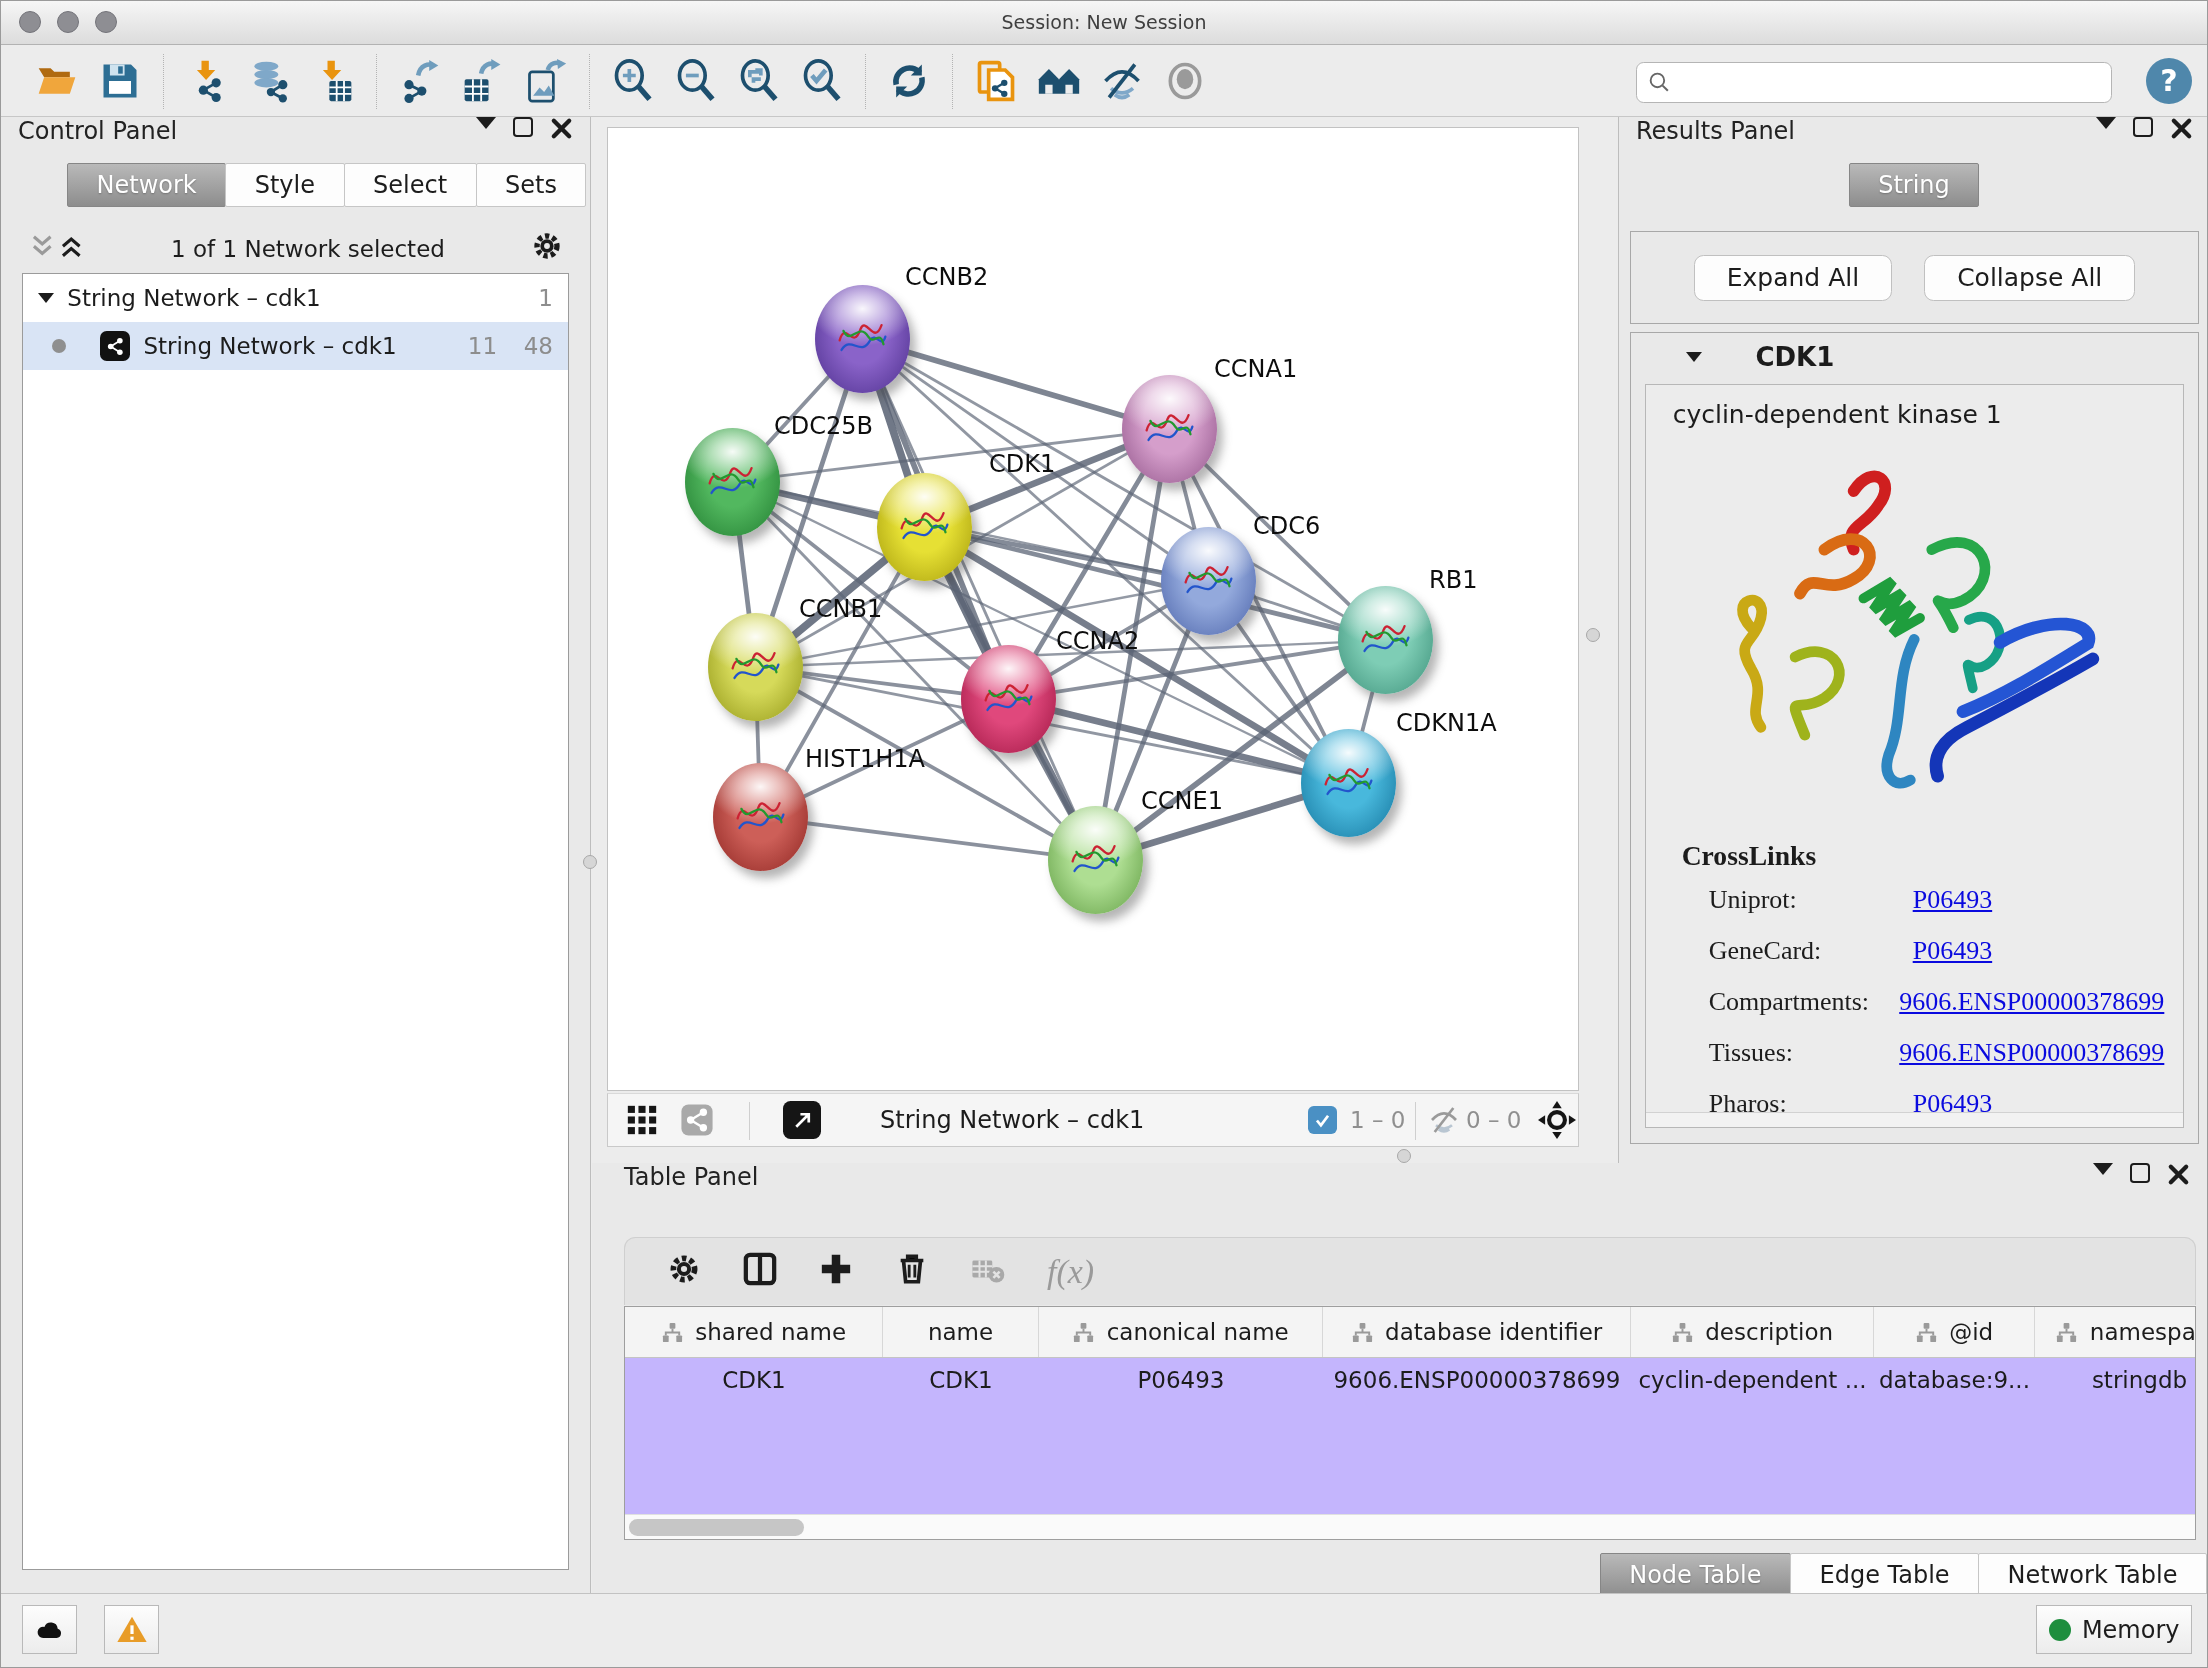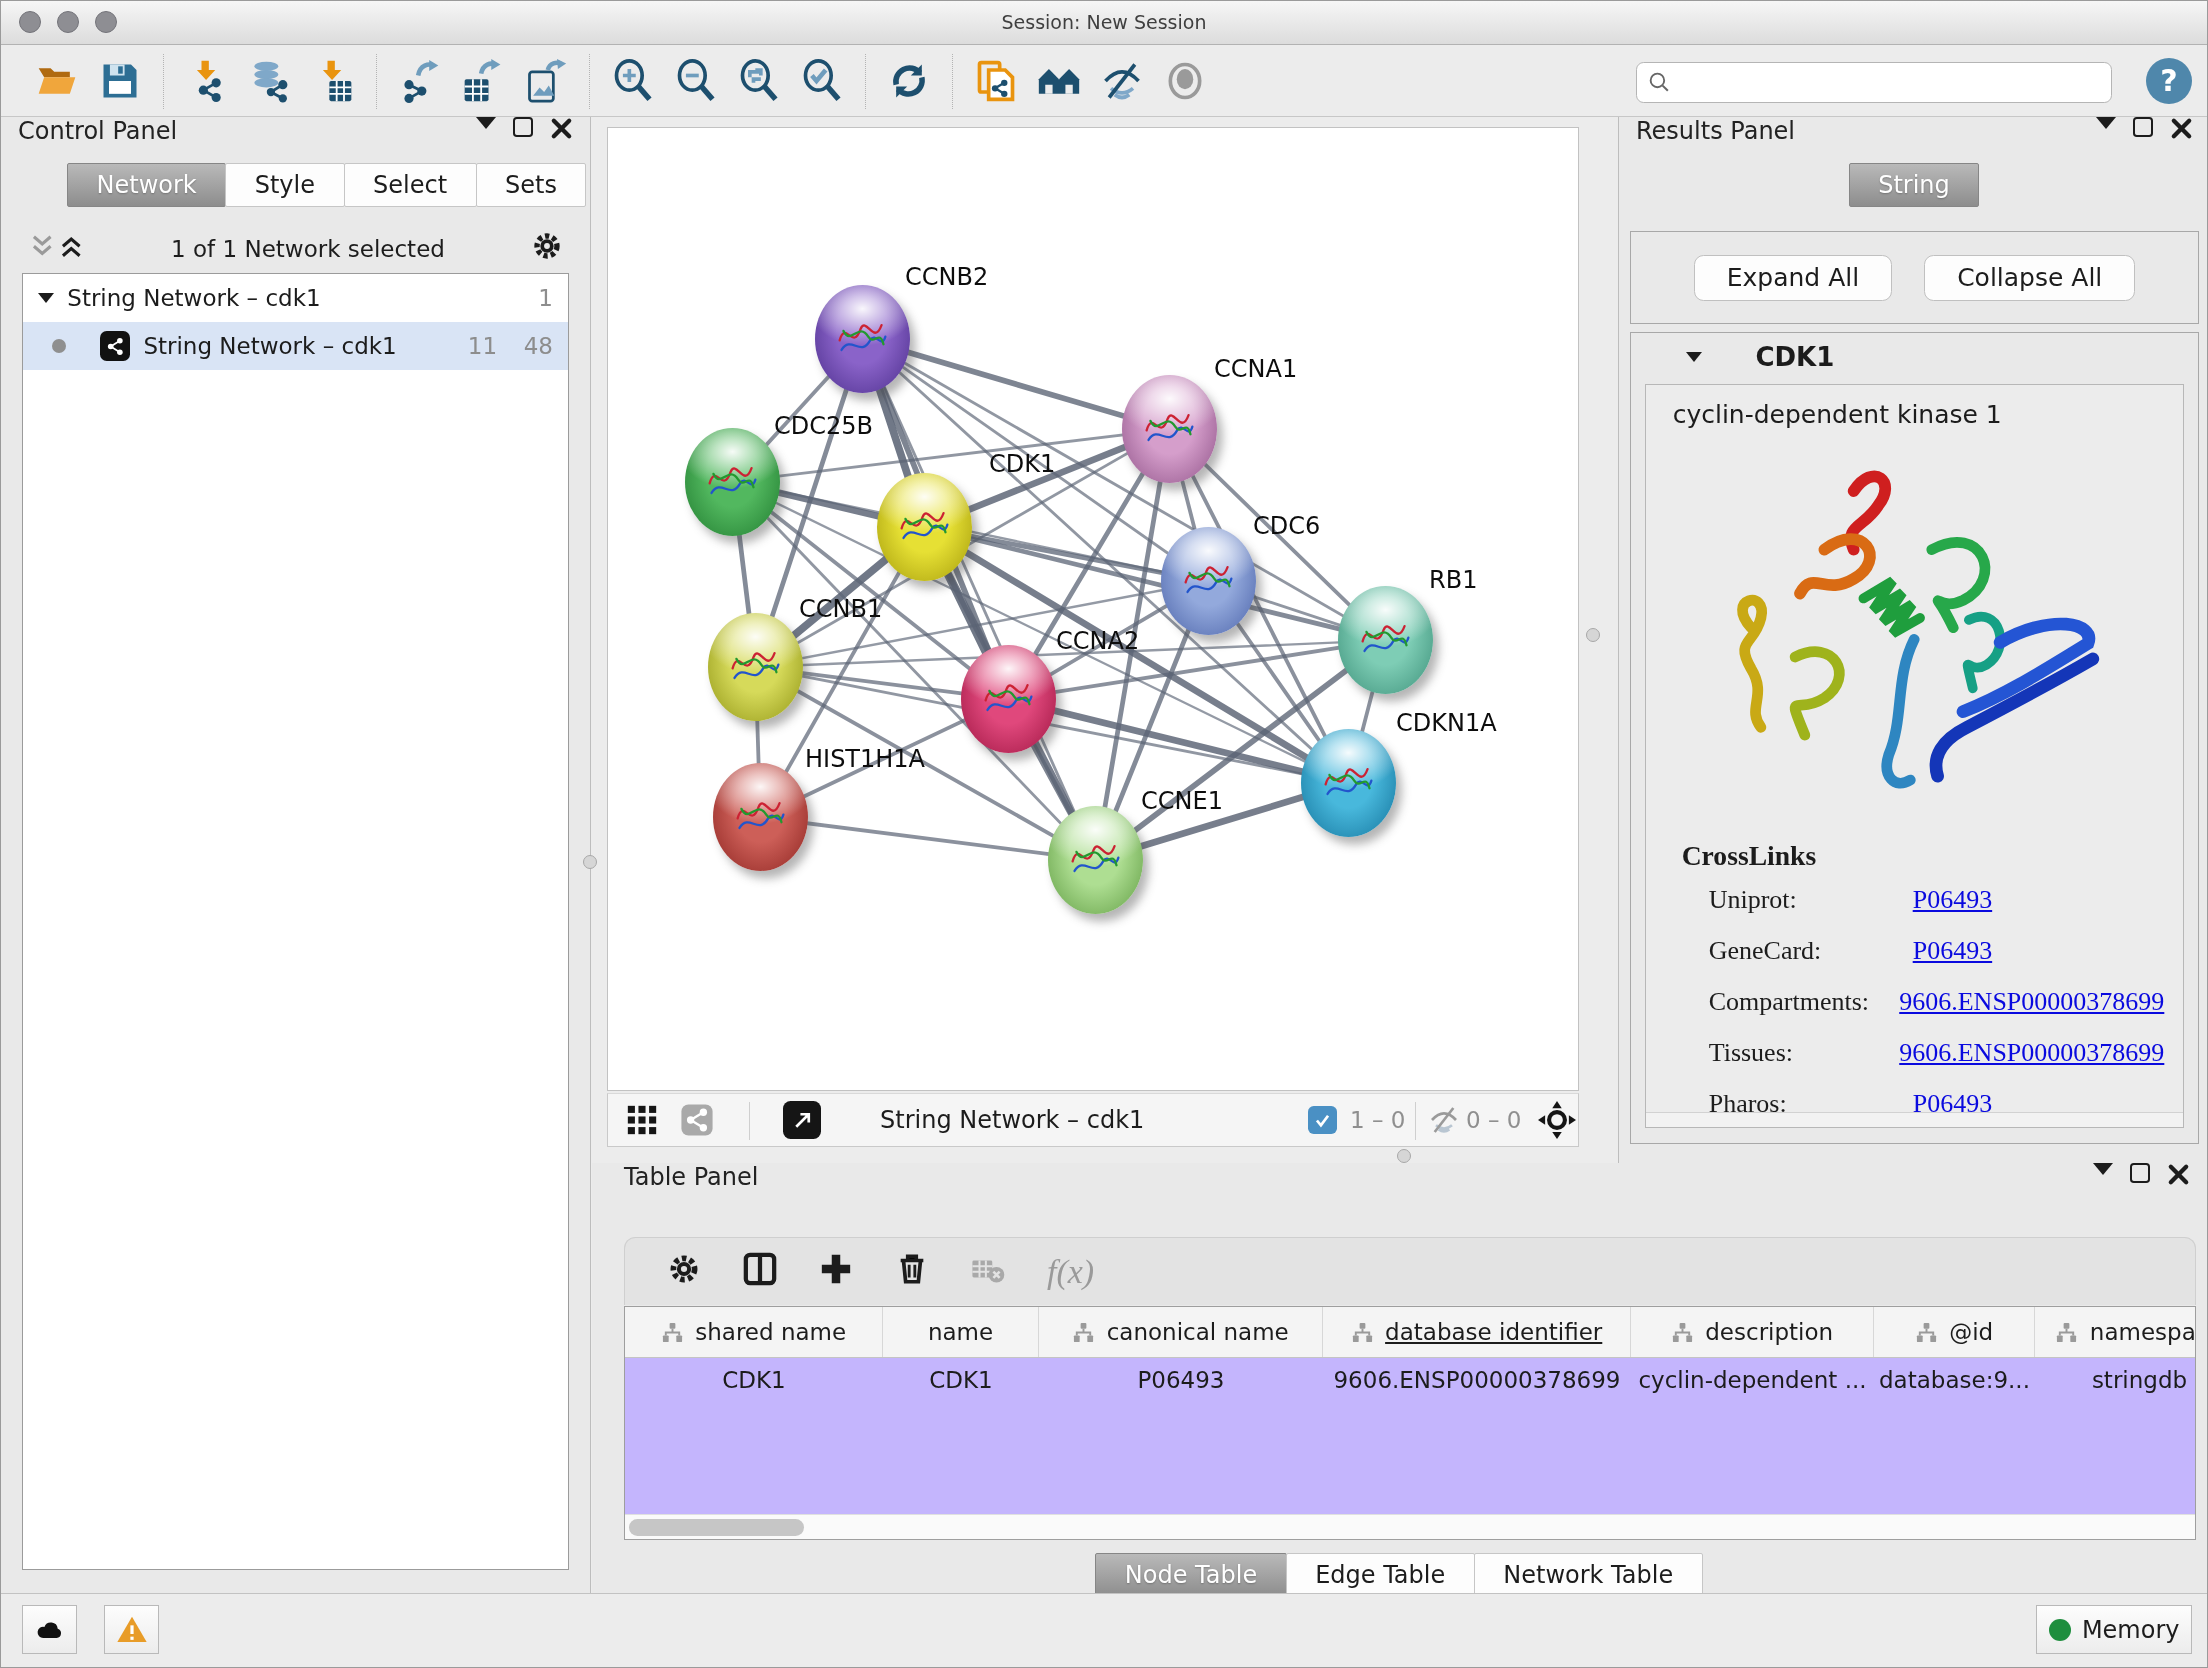--- a/index.html
+++ b/index.html
@@ -116,21 +116,21 @@
   .ttable { position:absolute; left:32px; right:11.4px; top:143px; height:234px; background:#c4b5fd;
             border:1.9px solid #9e9e9e; overflow:hidden; }
   .t-head { display:flex; height:51px; background:#f4f4f4; border-bottom:1px solid #c4c4c4; }
   .th { display:flex; align-items:center; justify-content:center; gap:11.4px; font-size:23px;
         border-right:1px solid #d7d7d7; overflow:hidden; white-space:nowrap; flex:0 0 auto; }
   .th svg { width:23px; height:23px; flex:0 0 auto; }
   .t-row { display:flex; height:44px; align-items:center; }
   .td { text-align:center; font-size:23px; overflow:hidden; white-space:nowrap; flex:0 0 auto; }
   .t-hscroll { position:absolute; left:0; right:0; bottom:0; height:25px; background:#fafafa; border-top:1px solid #e0e0e0; }
   .t-thumb { position:absolute; left:3.8px; top:3.8px; width:175px; height:17px; border-radius:8.6px; background:#c6c6c6; }
-  .tp-tabs { position:absolute; left:0; right:0; top:390px; display:flex; justify-content:center; }
+  .tp-tabs { position:absolute; left:0; right:0; top:390px; display:flex; justify-content:flex-end; }
 
   
   .status { position:absolute; left:0; right:0; bottom:0; height:74px; background:#ececec; border-top:1px solid #c2c2c2; }
   .sbtn { position:absolute; top:11.4px; height:49px; background:linear-gradient(#fdfdfd,#ececec);
           border:1.9px solid #b9b9b9; display:flex; align-items:center; justify-content:center; gap:11.4px; }
   .sbtn svg { width:32px; height:32px; }
   .memdot { width:22px; height:22px; border-radius:50%; background:#1e8e3e; }
   .memlbl { font-size:24px; }
 </style>
 </head>
@@ -711,21 +711,21 @@
                 <g fill="#9a9a9a">
                   <rect x="9" y="2" width="6" height="6" rx="1"></rect>
                   <rect x="2" y="15" width="6" height="7" rx="1"></rect>
                   <rect x="16" y="15" width="6" height="7" rx="1"></rect>
                 </g>
                 <path fill="none" stroke="#9a9a9a" stroke-width="2" d="M12 8v4M5 15v-3h14v3"></path>
               </svg>
             </span>
             <span>canonical name</span>
           </div>
-          <div class="th" style="width: 308px; text-decoration: underline;">
+          <div class="th" style="width: 308px;">
             <span style="display: flex;">
               <svg viewBox="0 0 24 24" width="23" height="23">
                 <g fill="#9a9a9a">
                   <rect x="9" y="2" width="6" height="6" rx="1"></rect>
                   <rect x="2" y="15" width="6" height="7" rx="1"></rect>
                   <rect x="16" y="15" width="6" height="7" rx="1"></rect>
                 </g>
                 <path fill="none" stroke="#9a9a9a" stroke-width="2" d="M12 8v4M5 15v-3h14v3"></path>
               </svg>
             </span>

